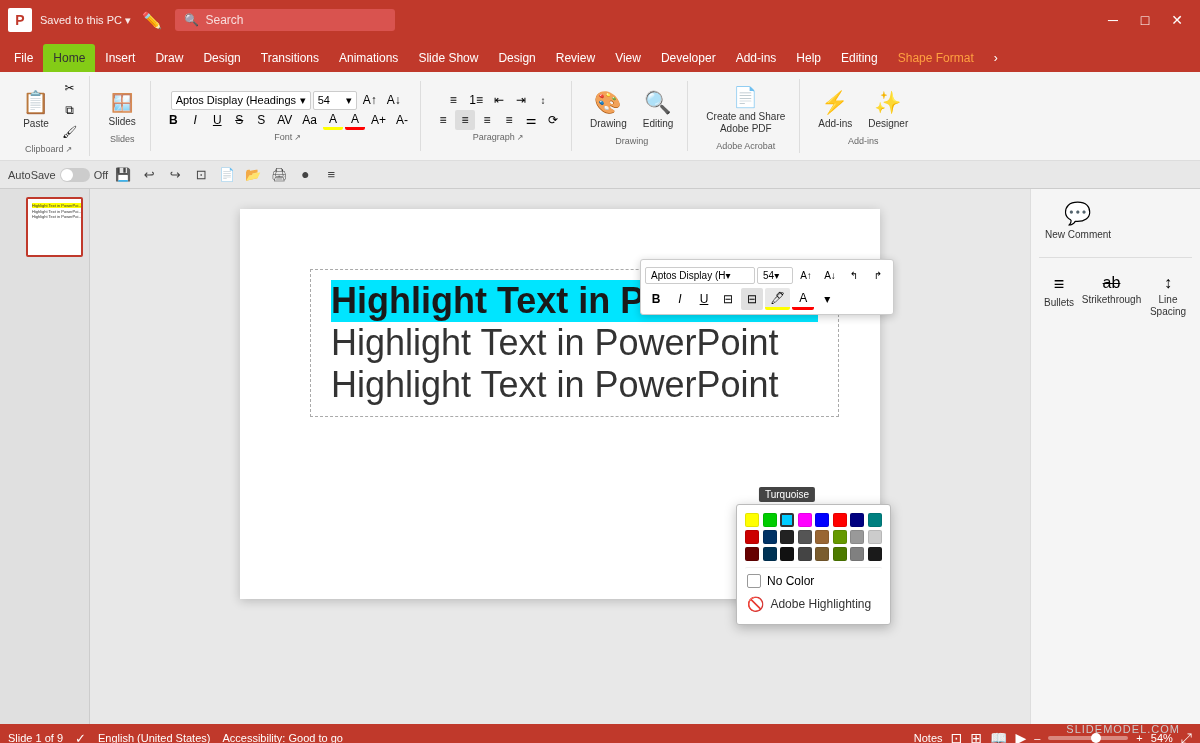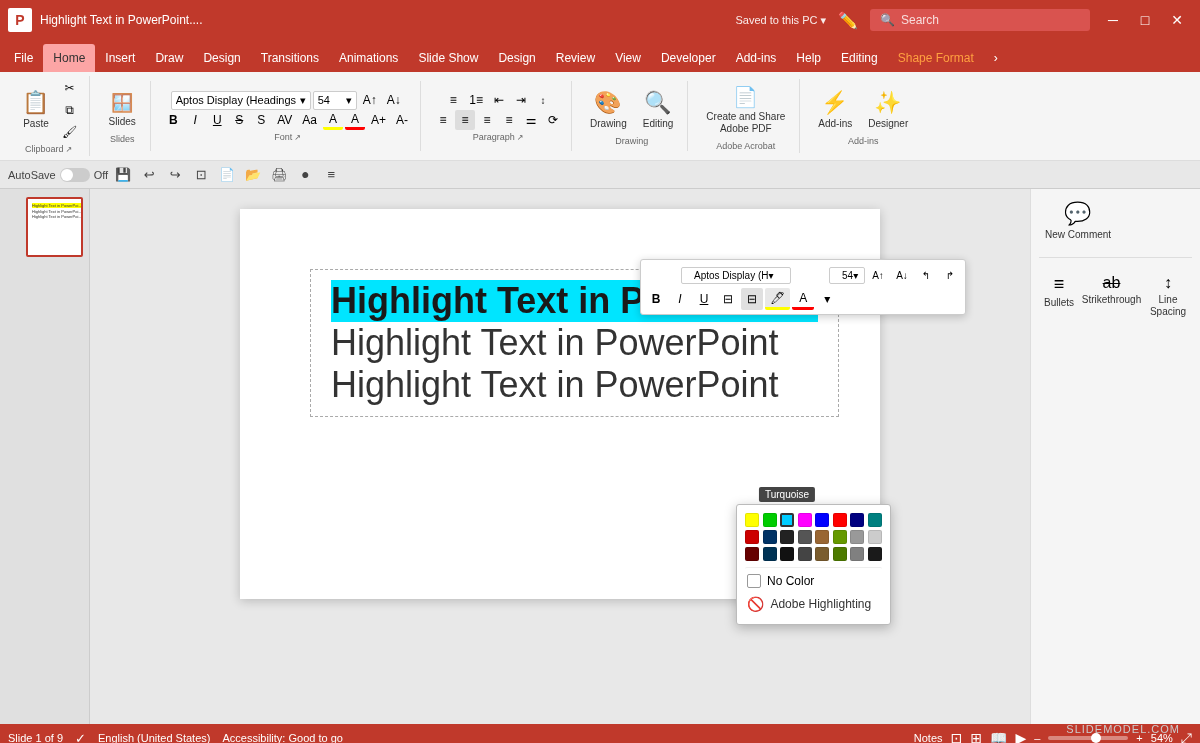--- a/index.html
+++ b/index.html
@@ -76,21 +76,21 @@
     }
     .ribbon-tab {
       padding: 4px 10px;
       color: white;
       font-size: 12px;
       cursor: pointer;
       border-radius: 3px 3px 0 0;
       height: 28px;
       display: flex; align-items: center;
     }
-    .ribbon-tab.active { background: #fca5a5; color: #333; }
+    .ribbon-tab.active { background: #84cc16; color: #333; }
     .ribbon-tab.shape-format { color: #ffa500; }
     .ribbon-tab-more {
       width: 24px; height: 28px;
       display: flex; align-items: center; justify-content: center;
       color: white; cursor: pointer;
     }
 
     
     .ribbon {
       background: #f5f5f5;
@@ -308,25 +308,24 @@
       border-radius: 2px;
       font-size: 12px;
       min-width: 22px;
       height: 22px;
       display: flex; align-items: center; justify-content: center;
       border: none; background: transparent;
     }
     .ft-selector {
       border: 1px solid #ccc;
       border-radius: 2px;
-      padding: 2px 12px;
+      padding: 2px 5px;
       font-size: 11px;
       background: white;
       cursor: pointer;
-      margin-left: 36px;
     }
 
     
     .color-picker-popup {
       position: absolute;
       top: 295px;
       left: 496px;
       background: white;
       border: 1px solid #bbb;
       border-radius: 3px;
@@ -445,21 +444,20 @@
       color: #ccc;
       font-size: 11px;
       letter-spacing: 1px;
     }
   </style>
 </head>
 <body>
 
 <div class="title-bar">
   <div class="title-bar-logo">P</div>
-  <span class="title-bar-title">Highlight Text in PowerPoint....</span>
   <span class="title-bar-save">Saved to this PC ▾</span>
   <div class="pen-icon">✏️</div>
   <div class="title-bar-search">
     <span>🔍</span>
     <input type="text" placeholder="Search" style="">
   </div>
   <div class="title-bar-controls">
     <button class="title-bar-btn">─</button>
     <button class="title-bar-btn">□</button>
     <button class="title-bar-btn close">✕</button>

